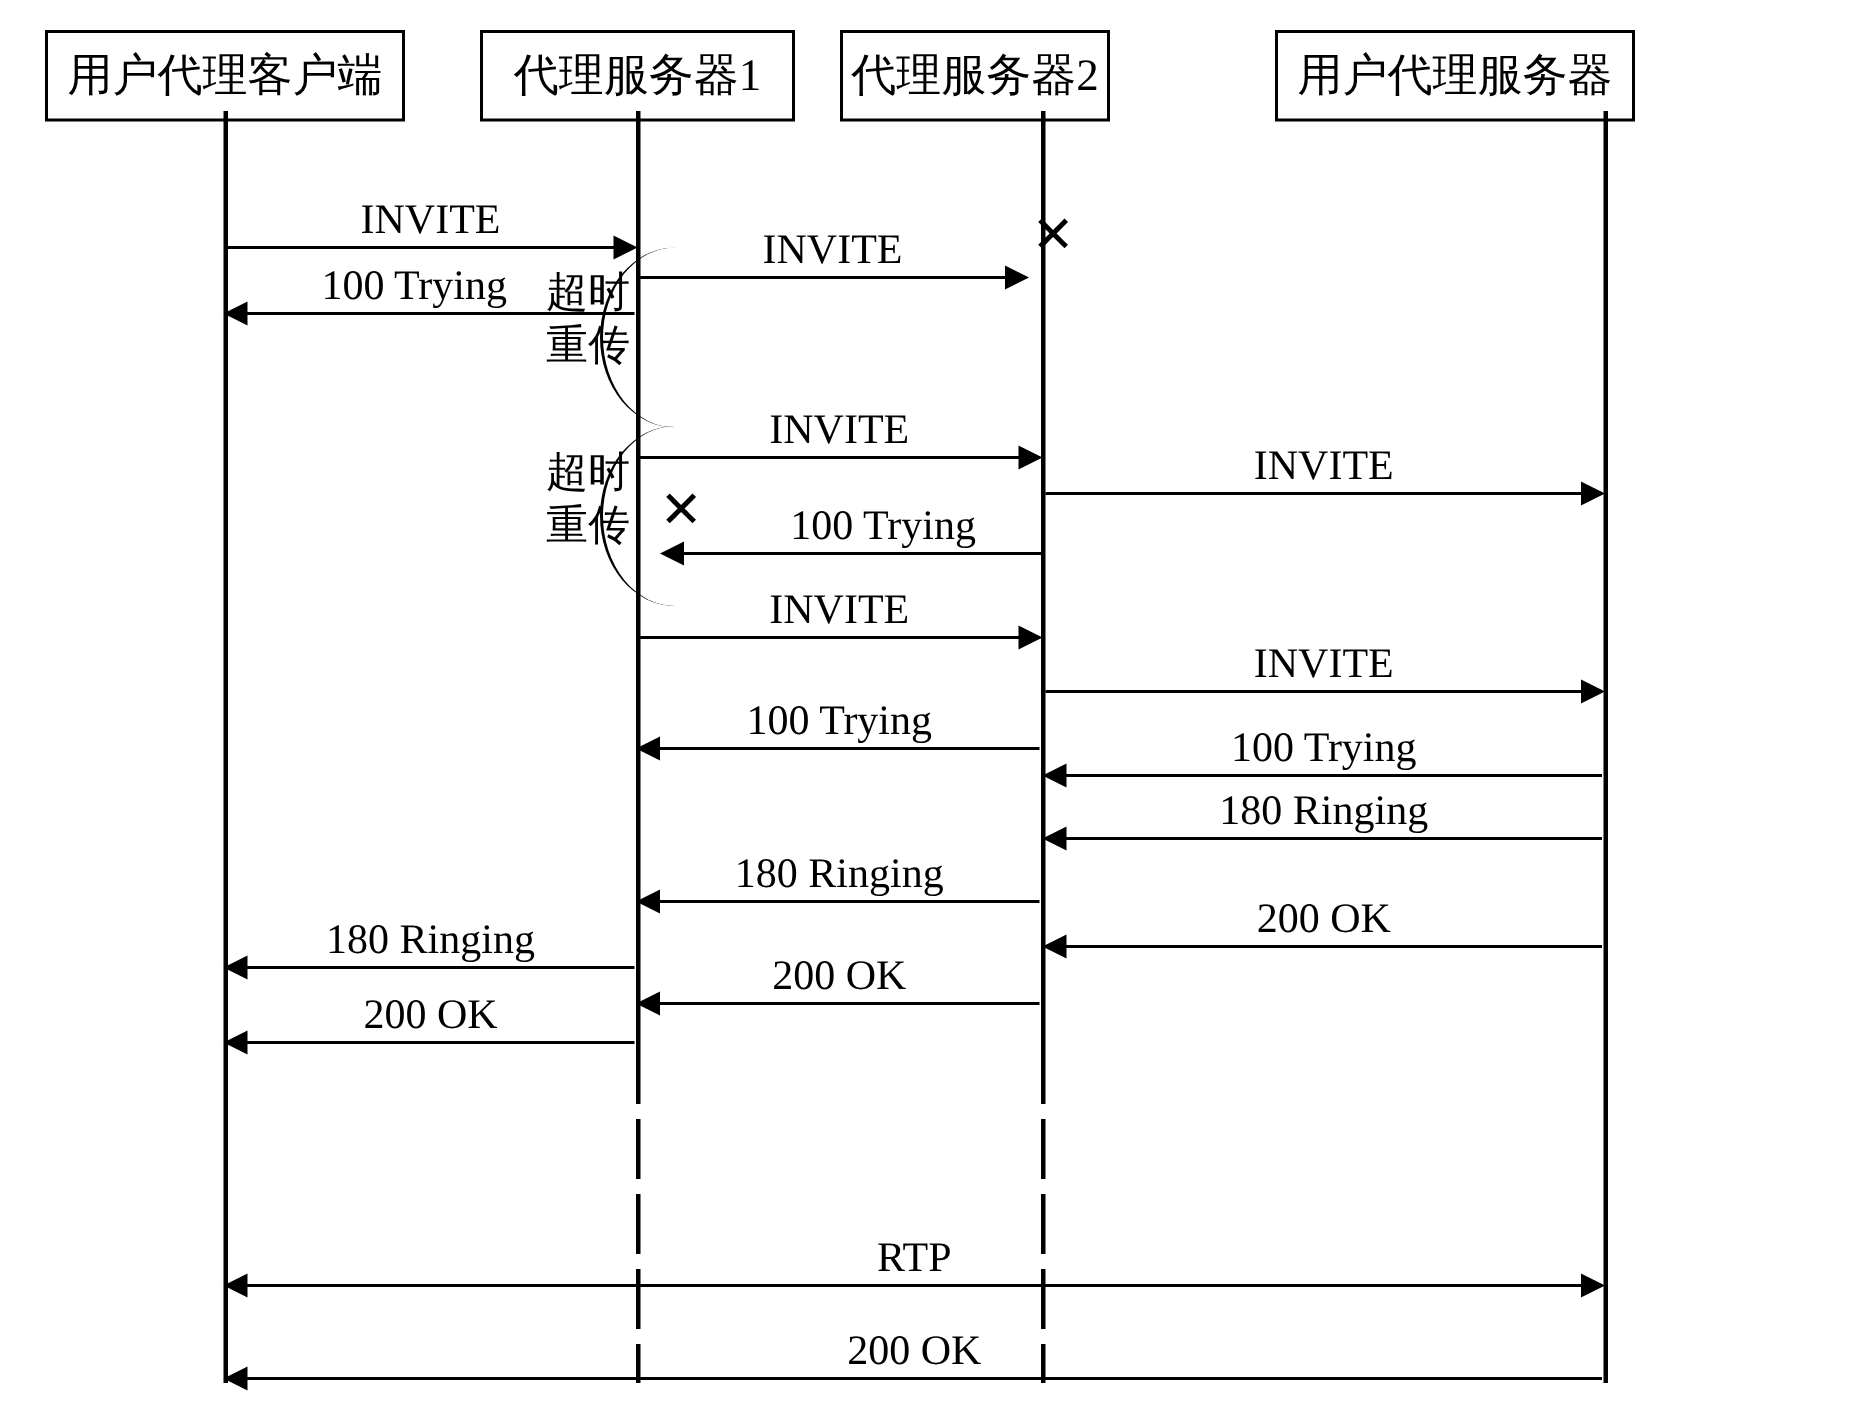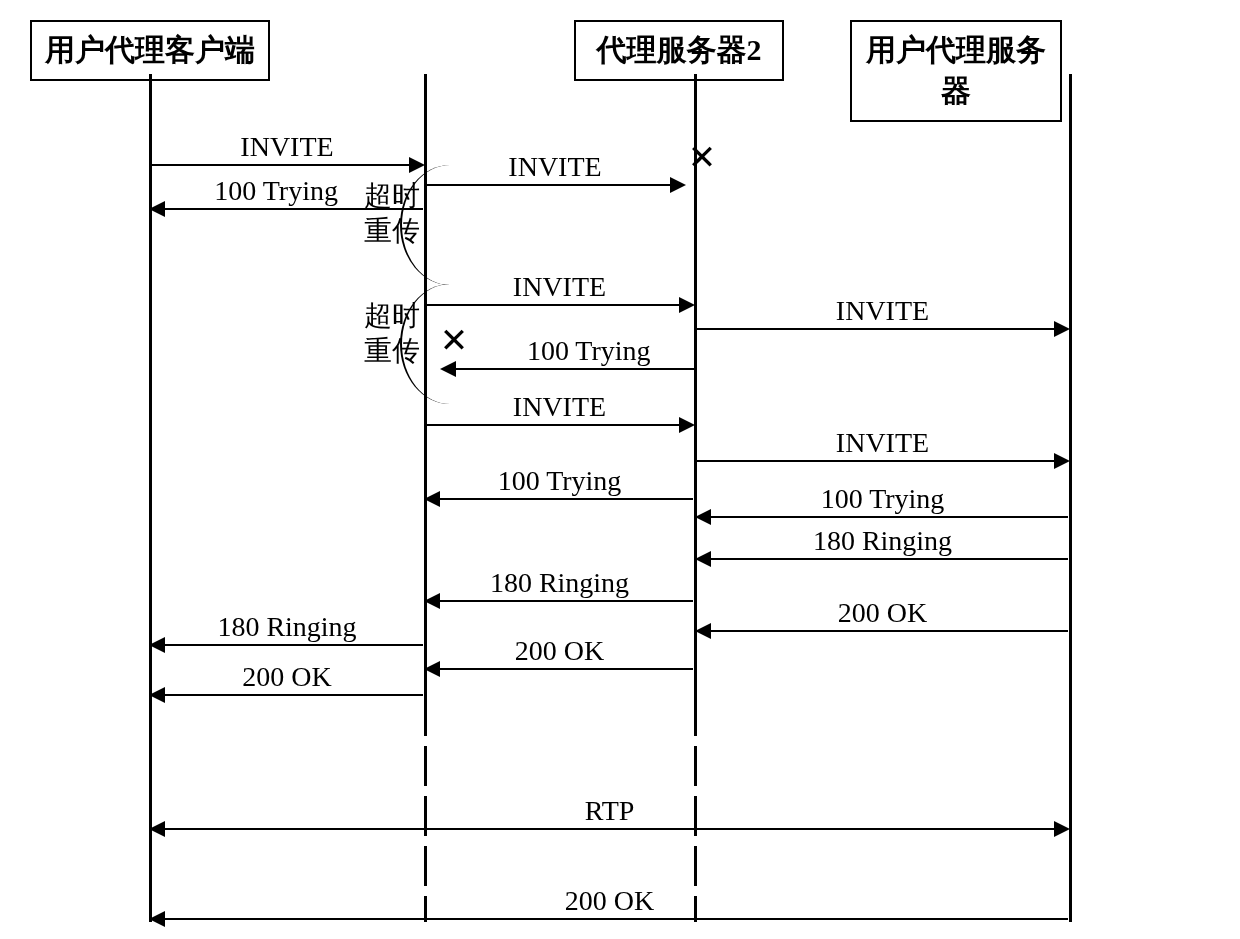--- a/index.html
+++ b/index.html
@@ -6,21 +6,21 @@
   body { background: #fff; font-family: "Times New Roman", "SimSun", serif; }
   .diagram { position: relative; width: 1240px; height: 939px; }
   .participant-box {
     position: absolute;
     top: 20px;
     border: 2.5px solid #000;
     padding: 8px 0;
     text-align: center;
     font-size: 30px;
     background: #fff;
-    font-weight: bold;
+    font-weight: normal;
   }
   .lifeline {
     position: absolute;
     top: 74px;
     width: 2.5px;
     background: #000;
     height: 848px;
   }
   .msg {
     position: absolute;
@@ -114,22 +114,23 @@
     height: 10px;
     transform: translateX(-50%);
   }
 </style>
 </head>
 <body>
 
 <div class="diagram">
 
   <div class="participant-box" style="left:30px;width:240px">用户代理客户端</div>
-  <div class="participant-box" style="left:574px;width:210px">代理服务器2</div>
-  <div class="participant-box" style="left:850px;width:212px">用户代理服务器</div>
+  <div class="participant-box" style="left:320px;width:210px">代理服务器1</div>
+  <div class="participant-box" style="left:560px;width:180px">代理服务器2</div>
+  <div class="participant-box" style="left:850px;width:240px">用户代理服务器</div>
 
   <div class="lifeline" style="left:149px"></div>
   <div class="lifeline" style="left:424px"></div>
   <div class="lifeline" style="left:694px"></div>
   <div class="lifeline" style="left:1069px"></div>
 
   <div class="msg" style="left:151px;width:272px;top:136px">
     <div class="msg-label">INVITE</div>
     <div class="arrow-line arrow-right"></div>
   </div>
@@ -213,21 +214,21 @@
   </div>
 
   <div class="msg" style="left:151px;width:272px;top:666px">
     <div class="msg-label">200 OK</div>
     <div class="arrow-line arrow-left"></div>
   </div>
 
   <div class="gap" style="left:425px;top:736px"></div>
   <div class="gap" style="left:695px;top:736px"></div>
 
-  <div class="msg" style="left:151px;width:917px;top:800px">
+  <div class="msg" style="left:151px;width:917px;top:828px">
     <div class="msg-label">RTP</div>
     <div class="arrow-line arrow-both"></div>
   </div>
   <div class="gap" style="left:425px;top:786px"></div>
   <div class="gap" style="left:695px;top:786px"></div>
 
   <div class="gap" style="left:425px;top:836px"></div>
   <div class="gap" style="left:695px;top:836px"></div>
 
   <div class="msg" style="left:151px;width:917px;top:890px">

